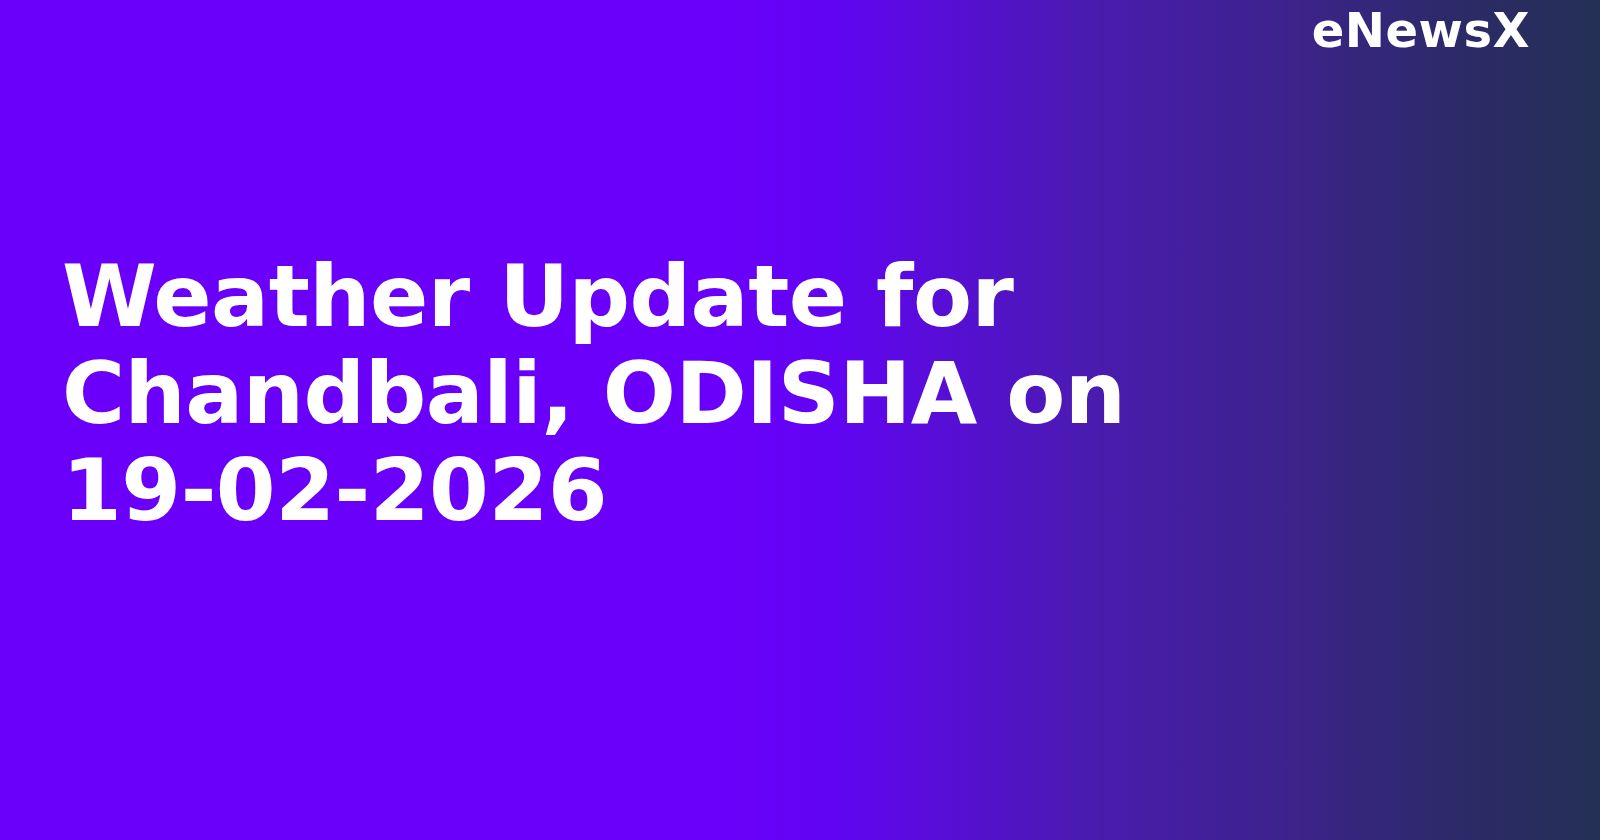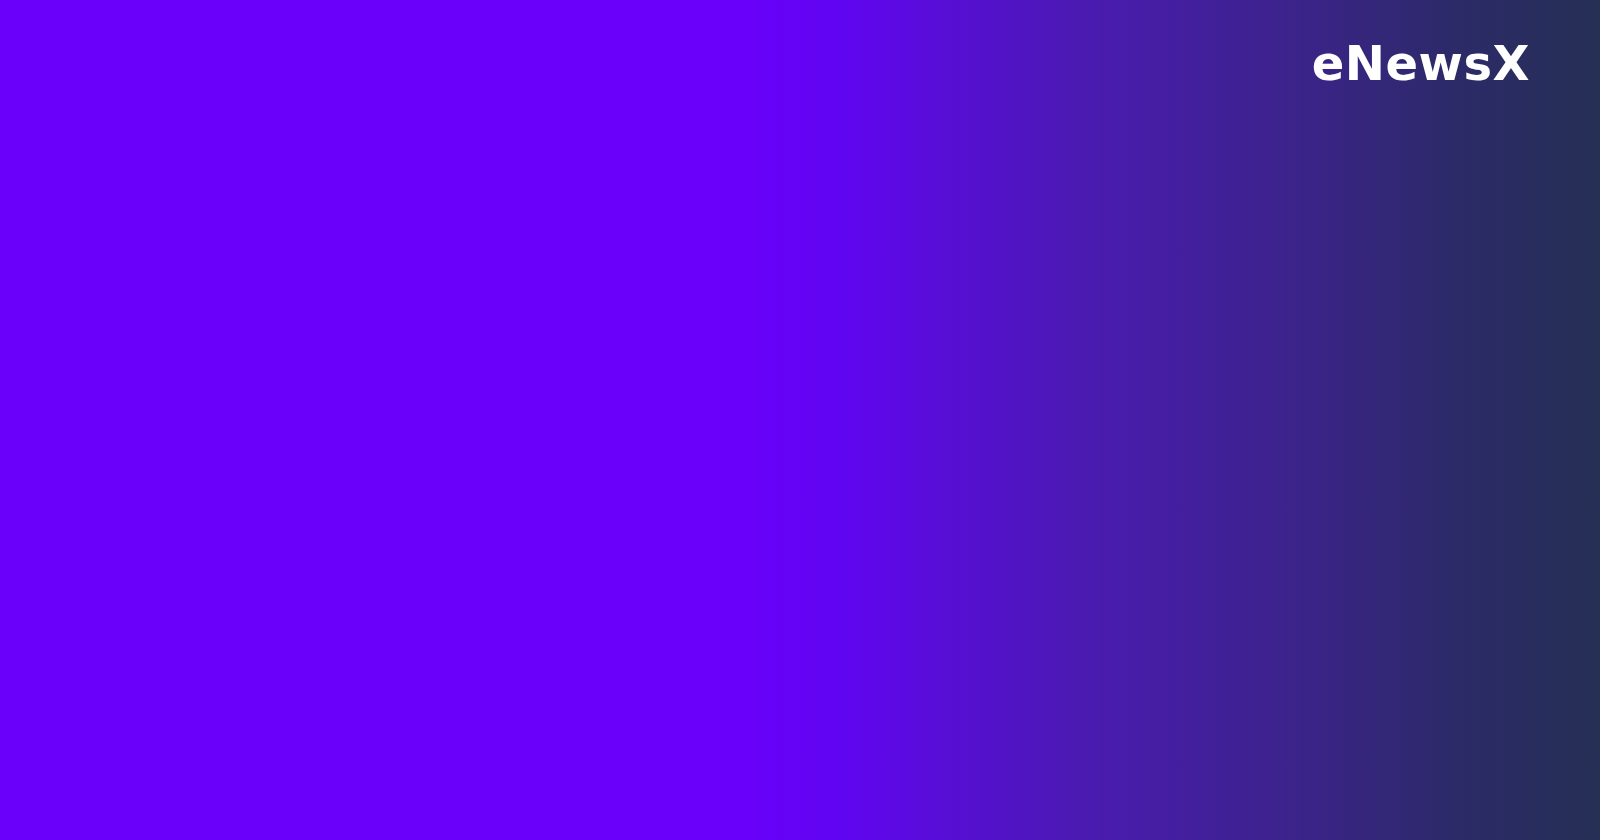--- a/index.html
+++ b/index.html
@@ -33,21 +33,20 @@
   }
 
   
   .brand-bar {
     position: absolute;
     top: 0;
     left: 0;
     right: 0;
     height: 120px;
     display: flex;
-    align-items: center;
     justify-content: flex-end;
     padding-right: 70px;
     box-sizing: border-box;
   }
 
   .brand-logo {
     font-family: "DejaVu Sans", "Liberation Sans", sans-serif;
     font-size: 48px;
     font-weight: 700;
     color: #FFFFFF;
@@ -78,14 +77,17 @@
 </style>
 </head>
 <body>
 
 <div class="card">
 
   <div class="brand-bar">
     <div class="brand-logo">eNewsX</div>
   </div>
 
+  <div class="headline-block">
+    <h1 class="headline">Weather Update for Chandbali, ODISHA on 19-02-2026</h1>
+  </div>
 
 </div>
 
 </body></html>

